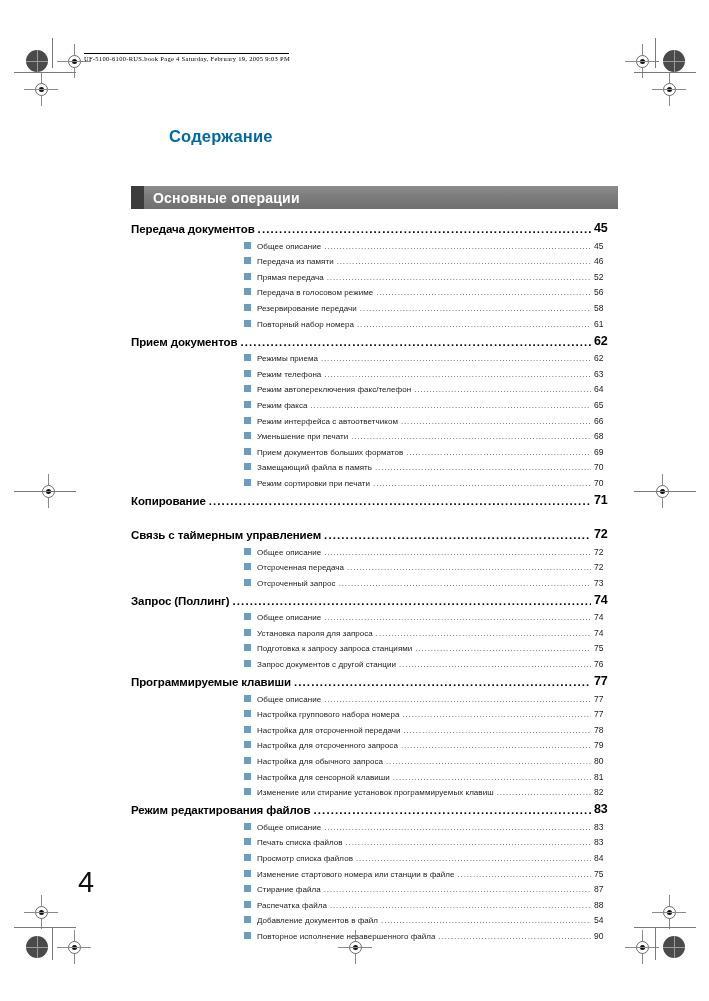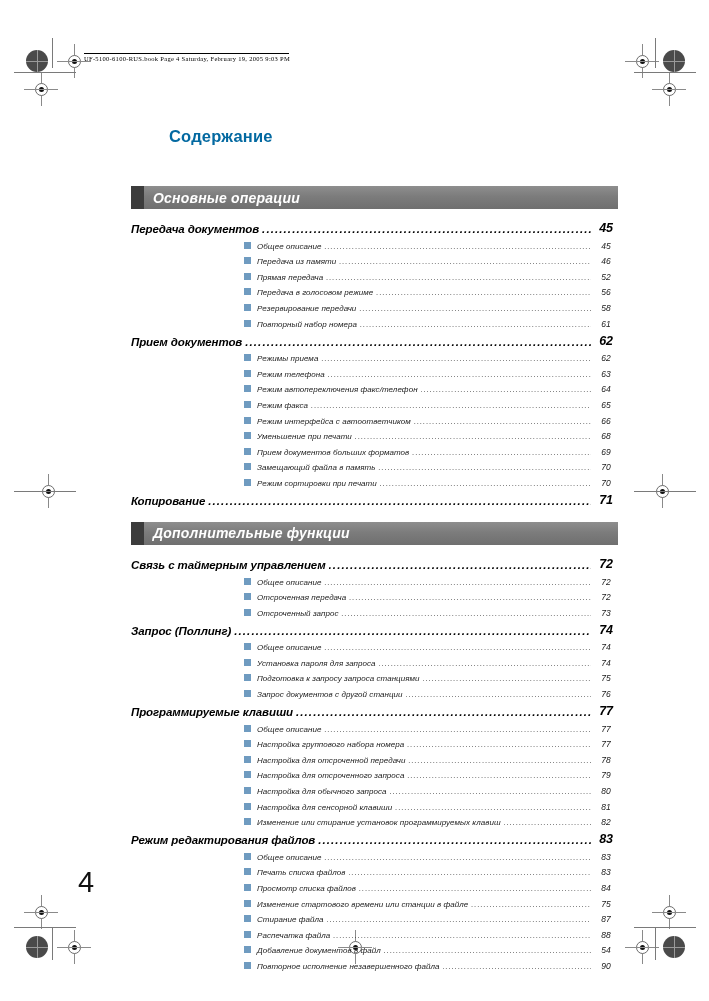--- a/index.html
+++ b/index.html
@@ -102,21 +102,20 @@
     color: #0369a1;
     letter-spacing: 0.2px;
     margin-left: 38px;
   }
 
   .toc {
     position: absolute;
     left: 131px;
     top: 186px;
     width: 487px;
-    font-style: italic;
   }
 
   
   .section-bar {
     position: relative;
     height: 23px;
     margin-bottom: 7px;
     background: linear-gradient(to bottom, #8e8e8e 0%, #7c7c7c 45%, #6f6f6f 100%);
     display: flex;
     align-items: center;
@@ -147,21 +146,21 @@
     text-align: center;
   }
   .row .leader {
     flex: 1 1 auto;
     overflow: hidden;
     white-space: nowrap;
     margin: 0 3px;
   }
   .row .pageno {
     flex: 0 0 auto;
-    text-align: center;
+    text-align: left;
   }
 
   .row-l1 {
     height: 19px;
     font-size: 11.5px;
     font-weight: bold;
     color: #000;
     letter-spacing: -0.1px;
   }
   .row-l1 .leader {
@@ -373,24 +372,20 @@
       <span class="label">Режим сортировки при печати</span>
       <span class="leader">....................................................................................................................................................................</span>
       <span class="pageno">70</span>
     </div>
     <div class="row row-l1">
       <span class="label">Копирование</span>
       <span class="leader">....................................................................................................................................................................</span>
       <span class="pageno">71</span>
     </div>
     <div style="height: 15px;"></div>
-    <div class="section-bar">
-      <div class="tab"></div>
-      <div class="section-label">Дополнительные функции</div>
-    </div>
     <div class="row row-l1">
       <span class="label">Связь с таймерным управлением</span>
       <span class="leader">....................................................................................................................................................................</span>
       <span class="pageno">72</span>
     </div>
     <div class="row row-l2">
       <span class="bullet"></span>
       <span class="label">Общее описание</span>
       <span class="leader">....................................................................................................................................................................</span>
       <span class="pageno">72</span>
@@ -501,21 +496,21 @@
       <span class="pageno">83</span>
     </div>
     <div class="row row-l2">
       <span class="bullet"></span>
       <span class="label">Просмотр списка файлов</span>
       <span class="leader">....................................................................................................................................................................</span>
       <span class="pageno">84</span>
     </div>
     <div class="row row-l2">
       <span class="bullet"></span>
-      <span class="label">Изменение стартового времени или станции в файле</span>
+      <span class="label">Изменение стартового номера или станции в файле</span>
       <span class="leader">....................................................................................................................................................................</span>
       <span class="pageno">75</span>
     </div>
     <div class="row row-l2">
       <span class="bullet"></span>
       <span class="label">Стирание файла</span>
       <span class="leader">....................................................................................................................................................................</span>
       <span class="pageno">87</span>
     </div>
     <div class="row row-l2">

